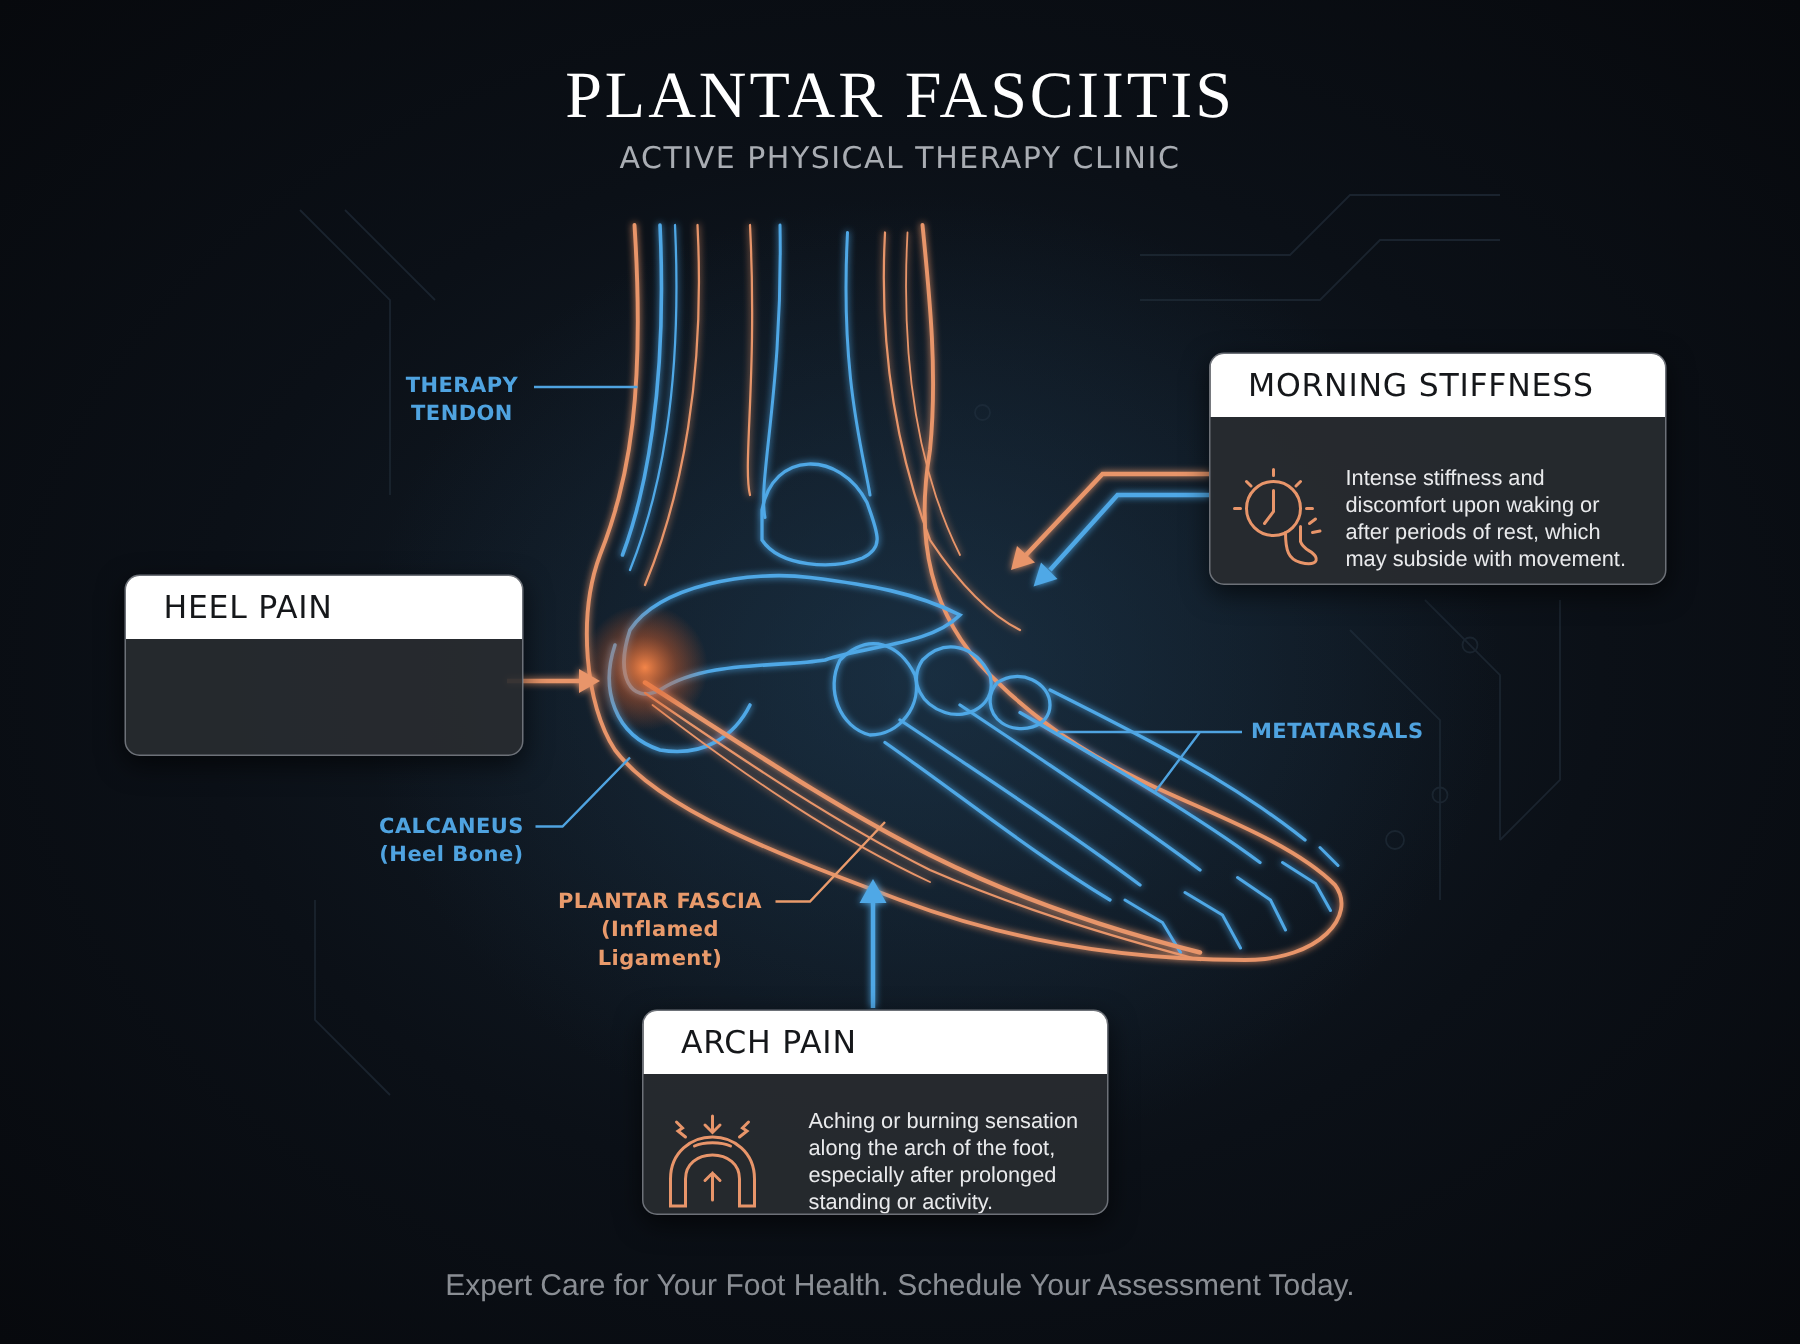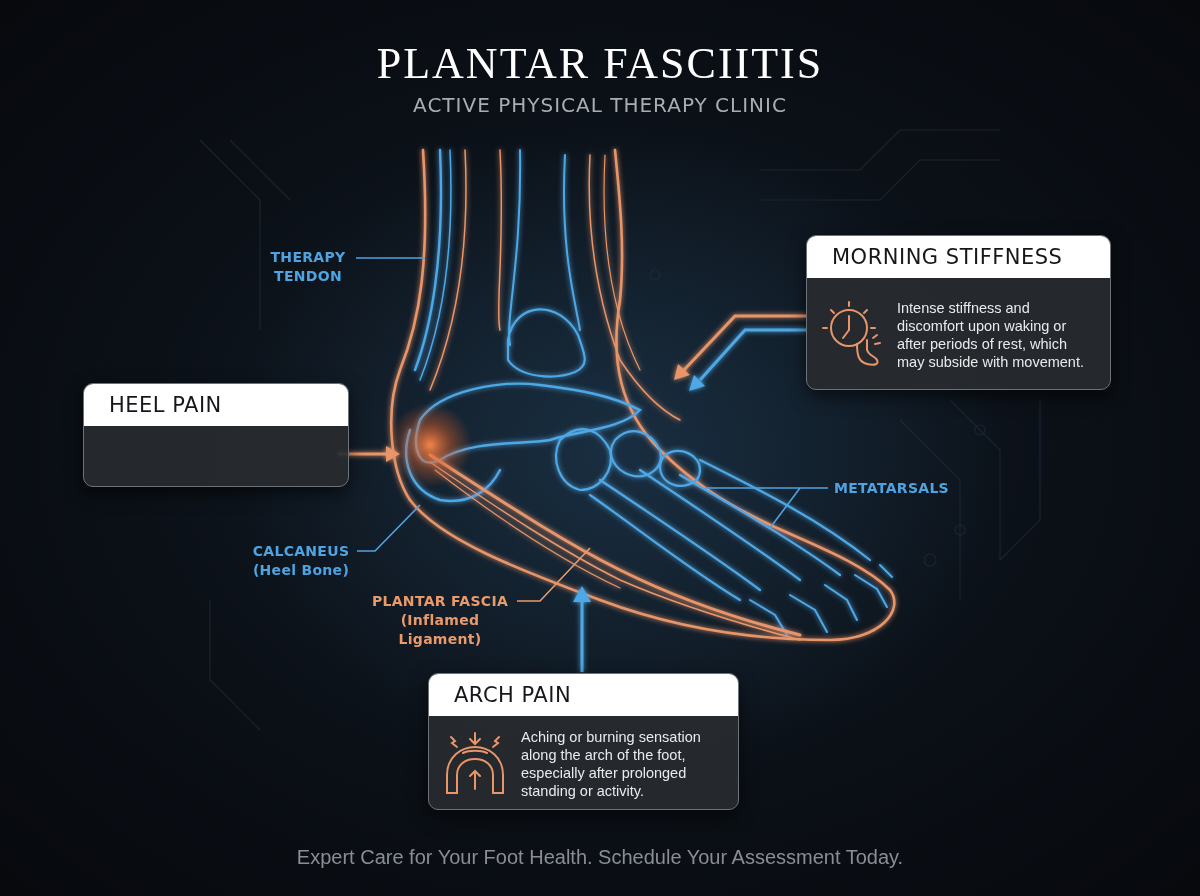--- a/index.html
+++ b/index.html
@@ -24,21 +24,21 @@
     position: absolute; border-radius: 10px; overflow: hidden;
     background: rgba(40,43,48,0.92);
     border: 1px solid #6d7178;
     box-shadow: 0 6px 18px rgba(0,0,0,0.6);
   }
   .card-head {
     background: #ffffff; color: #15171a;
     font-family: "DejaVu Sans", sans-serif; font-size: 21px; letter-spacing: 0.5px;
     padding: 0 25px; display: flex; align-items: center;
   }
-  .card-body { display: flex; align-items: center; padding: 0 14px; }
+  .card-body { display: flex; align-items: center; padding: 0 14px; margin-top: 11px; }
   .card-text { color: #e9eaec; font-size: 14.5px; line-height: 18px; }
   .card-icon { flex: none; }
   .label {
     position: absolute; font-family: "DejaVu Sans", sans-serif; font-weight: bold;
     font-size: 14px; letter-spacing: 0.3px; text-align: center; line-height: 19px;
   }
   .label.blue { color: #4fa3e0; }
   .label.orange { color: #e99a6b; }
   .label .sub { font-weight: bold; font-size: 14px; display: block; }
   .footer {
@@ -152,21 +152,21 @@
     <span class="sub">(Heel Bone)</span>
   </div>
   <div class="label orange" style="left:360px; top:592px; width:160px;">
     <span>PLANTAR FASCIA</span>
     <span class="sub">(Inflamed Ligament)</span>
   </div>
   <div class="label blue" style="left:834px; top:479px; width:124px; text-align:left;">
     <span>METATARSALS</span>
   </div>
 
-  <div class="card" style="left:83px; top:383px; width:266px; height:104px;">
+  <div class="card" style="left:83px; top:383px; width:266px; height:121px;">
     <div class="card-head" style="height:42px;">HEEL PAIN</div>
   </div>
 
   <div class="card" style="left:806px; top:235px; width:305px; height:155px;">
     <div class="card-head" style="height:42px;">MORNING STIFFNESS</div>
     <div class="card-body" style="height:113px; gap:14px;">
       <svg class="card-icon" width="62" height="74" viewBox="0 0 62 74">
         <g fill="none" stroke="#e8956a" stroke-width="2" stroke-linecap="round">
           <circle cx="28" cy="30" r="18"></circle>
           <path d="M28 18 L28 32 L22 40"></path>
@@ -174,21 +174,21 @@
           <path d="M36 46 C36 58 38 64 46 66 C54 68 58 66 56 62 C54 58 48 58 46 52 L46 42"></path>
           <path d="M52 40 l4 -3 M54 46 l5 -1"></path>
         </g>
       </svg>
       <div class="card-text" style="width:200px;">Intense stiffness and discomfort upon waking or after periods of rest, which may subside with movement.</div>
     </div>
   </div>
 
   <div class="card" style="left:428px; top:673px; width:311px; height:137px;">
     <div class="card-head" style="height:42px;">ARCH PAIN</div>
-    <div class="card-body" style="height:95px; gap:14px;">
+    <div class="card-body" style="height:95px; gap:32px;">
       <svg class="card-icon" width="64" height="66" viewBox="0 0 64 66">
         <g fill="none" stroke="#e8956a" stroke-width="2" stroke-linecap="round">
           <path d="M4 62 L4 44 C4 26 18 16 32 16 C46 16 60 26 60 44 L60 62 L50 62 L50 44 C50 34 42 28 32 28 C22 28 14 34 14 44 L14 62 Z"></path>
           <path d="M20 22 C26 19 38 19 44 22"></path>
           <path d="M32 2 L32 12 M27 8 L32 13 L37 8"></path>
           <path d="M32 58 L32 40 M27 45 L32 40 L37 45"></path>
           <path d="M8 6 l4 4 l-3 2 l5 4 M56 6 l-4 4 l3 2 l-5 4"></path>
         </g>
       </svg>
       <div class="card-text" style="width:210px;">Aching or burning sensation along the arch of the foot, especially after prolonged standing or activity.</div>

